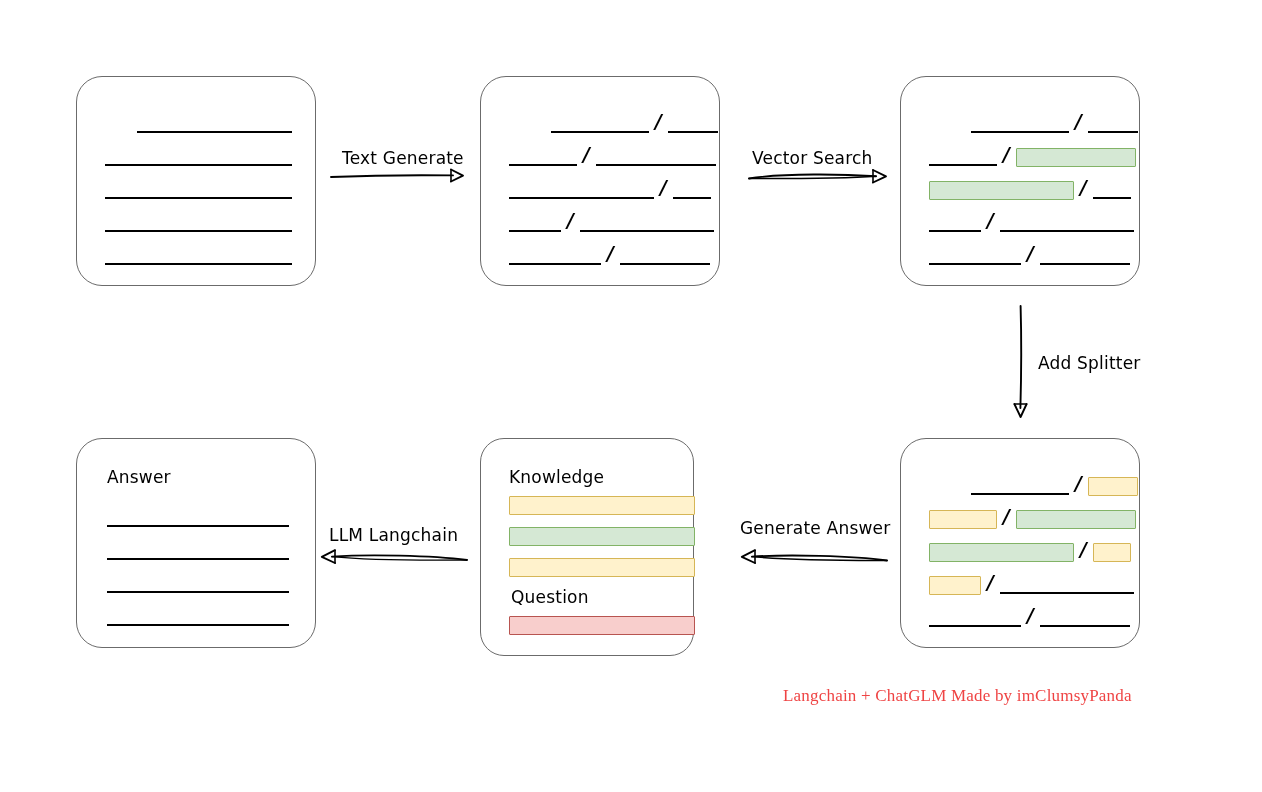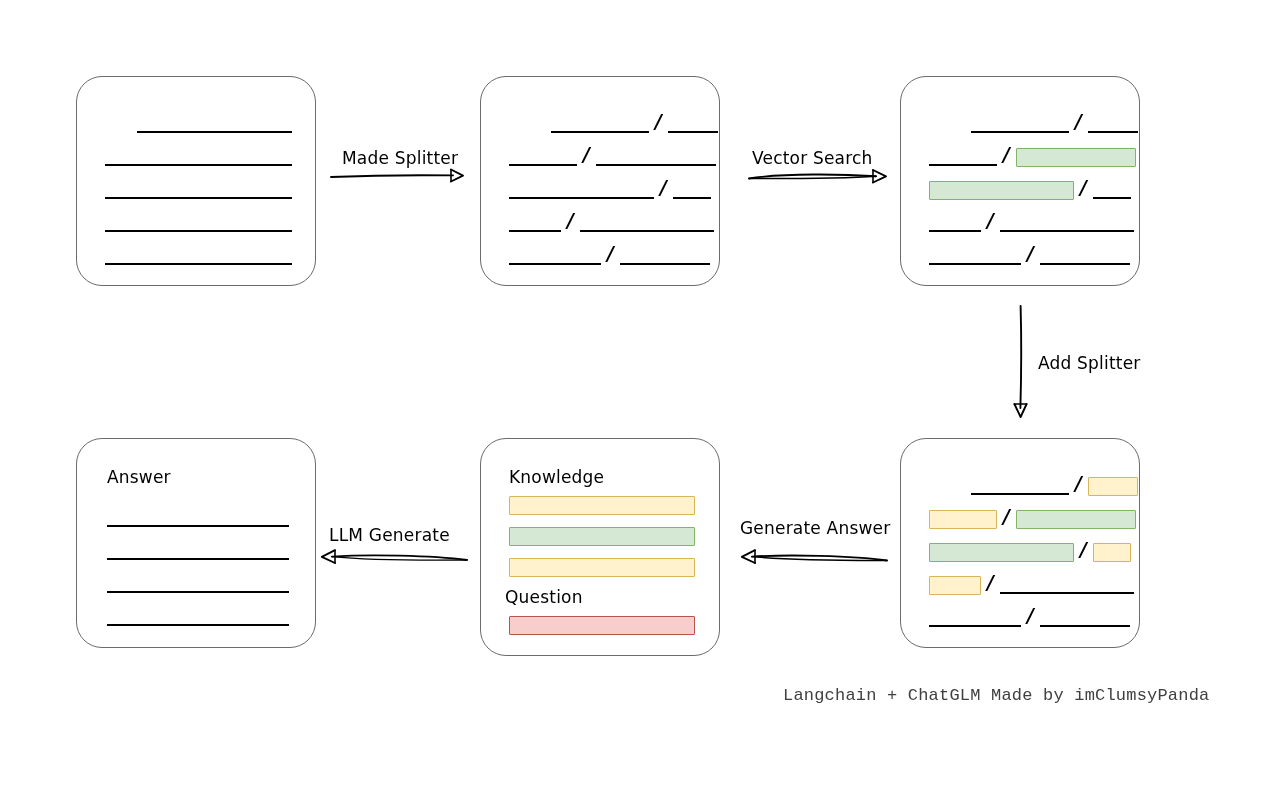--- a/index.html
+++ b/index.html
@@ -96,23 +96,23 @@
     font-family: "DejaVu Sans", sans-serif;
     font-size: 17px;
     color: #000;
     white-space: nowrap;
     letter-spacing: 0.2px;
   }
 
   
   .caption {
     position: absolute;
-    font-family: Liberation Mono, monospace;
+    font-family: Liberation Serif, serif;
     font-size: 17px;
-    color: #404040;
+    color: #ef4444;
     white-space: nowrap;
     letter-spacing: 0.2px;
   }
 </style>
 </head>
 <body>
 
 <div class="doc-box" style="left:76px; top:76px; width:240px; height:210px;">
   <div class="rows" id="rows-source">
       <div class="row" style="left: 60px; top: 38px;">
@@ -133,21 +133,21 @@
     </div>
 </div>
 
 <div class="arrow" style="left:330px; top:168px; width:135px; height:16px;">
   <svg width="135" height="16" viewBox="0 0 135 16">
     <path d="M1,9 C40,7.4 92,7.0 123,7.4" fill="none" stroke="#000" stroke-width="1.9" stroke-linecap="round"></path>
     <path d="M121,1.5 L133,7.6 L121,13.5" fill="none" stroke="#000" stroke-width="1.9" stroke-linejoin="round" stroke-linecap="round"></path>
     <path d="M121,1.5 L121,13.5" fill="none" stroke="#000" stroke-width="1.6" stroke-linecap="round"></path>
   </svg>
 </div>
-<div class="arrow-label" style="left:342px; top:148px;">Made Splitter</div>
+<div class="arrow-label" style="left:342px; top:148px;">Text Generate</div>
 
 <div class="doc-box" style="left:480px; top:76px; width:240px; height:210px;">
   <div class="rows" id="rows-split">
       <div class="row" style="left: 70px; top: 38px;">
         <span class="seg" style="width: 98px;"></span>
         <span class="slash">/</span>
         <span class="seg" style="width: 50px;"></span>
       </div>
       <div class="row" style="left: 28px; top: 71px;">
         <span class="seg" style="width: 68px;"></span>
@@ -254,42 +254,42 @@
 <div class="arrow" style="left:740px; top:548px; width:148px; height:18px;">
   <svg width="148" height="18" viewBox="0 0 148 18">
     <path d="M147,12.5 C112,7.6 48,6.4 12,8.6" fill="none" stroke="#000" stroke-width="1.9" stroke-linecap="round"></path>
     <path d="M147,12.5 C106,12.6 46,12.0 12,8.6" fill="none" stroke="#000" stroke-width="1.4" stroke-linecap="round"></path>
     <path d="M15,2.2 L1.8,8.8 L15,15" fill="none" stroke="#000" stroke-width="1.9" stroke-linejoin="round" stroke-linecap="round"></path>
     <path d="M15,2.2 L15,15" fill="none" stroke="#000" stroke-width="1.6" stroke-linecap="round"></path>
   </svg>
 </div>
 <div class="arrow-label" style="left:740px; top:518px;">Generate Answer</div>
 
-<div class="doc-box" style="left:480px; top:438px; width:240px; height:218px;">
+<div class="doc-box" style="left:480px; top:438px; width:214px; height:218px;border-radius:24px;">
   <div class="box-label" style="left:28px; top:28px;">Knowledge</div>
   <div id="bars-knowledge">
       <div class="bar yellow" style="left: 28px; top: 57px; width: 186px;"></div>
       <div class="bar green" style="left: 28px; top: 88px; width: 186px;"></div>
       <div class="bar yellow" style="left: 28px; top: 119px; width: 186px;"></div>
     </div>
-  <div class="box-label" style="left:24px; top:148px;">Question</div>
+  <div class="box-label" style="left:30px; top:148px;">Question</div>
   <div id="bars-question">
       <div class="bar red" style="left: 28px; top: 177px; width: 186px;"></div>
     </div>
 </div>
 
 <div class="arrow" style="left:320px; top:548px; width:148px; height:18px;">
   <svg width="148" height="18" viewBox="0 0 148 18">
     <path d="M147,12.0 C112,7.4 48,6.2 12,8.6" fill="none" stroke="#000" stroke-width="1.9" stroke-linecap="round"></path>
     <path d="M147,12.0 C106,12.4 46,12.0 12,8.6" fill="none" stroke="#000" stroke-width="1.4" stroke-linecap="round"></path>
     <path d="M15,2.2 L1.8,8.8 L15,15" fill="none" stroke="#000" stroke-width="1.9" stroke-linejoin="round" stroke-linecap="round"></path>
     <path d="M15,2.2 L15,15" fill="none" stroke="#000" stroke-width="1.6" stroke-linecap="round"></path>
   </svg>
 </div>
-<div class="arrow-label" style="left:329px; top:525px;">LLM Generate</div>
+<div class="arrow-label" style="left:329px; top:525px;">LLM Langchain</div>
 
 <div class="doc-box" style="left:76px; top:438px; width:240px; height:210px;">
   <div class="box-label" style="left:30px; top:28px;">Answer</div>
   <div class="rows" id="rows-answer">
       <div class="row" style="left: 30px; top: 70px;">
         <span class="seg" style="width: 182px;"></span>
       </div>
       <div class="row" style="left: 30px; top: 103px;">
         <span class="seg" style="width: 182px;"></span>
       </div>

